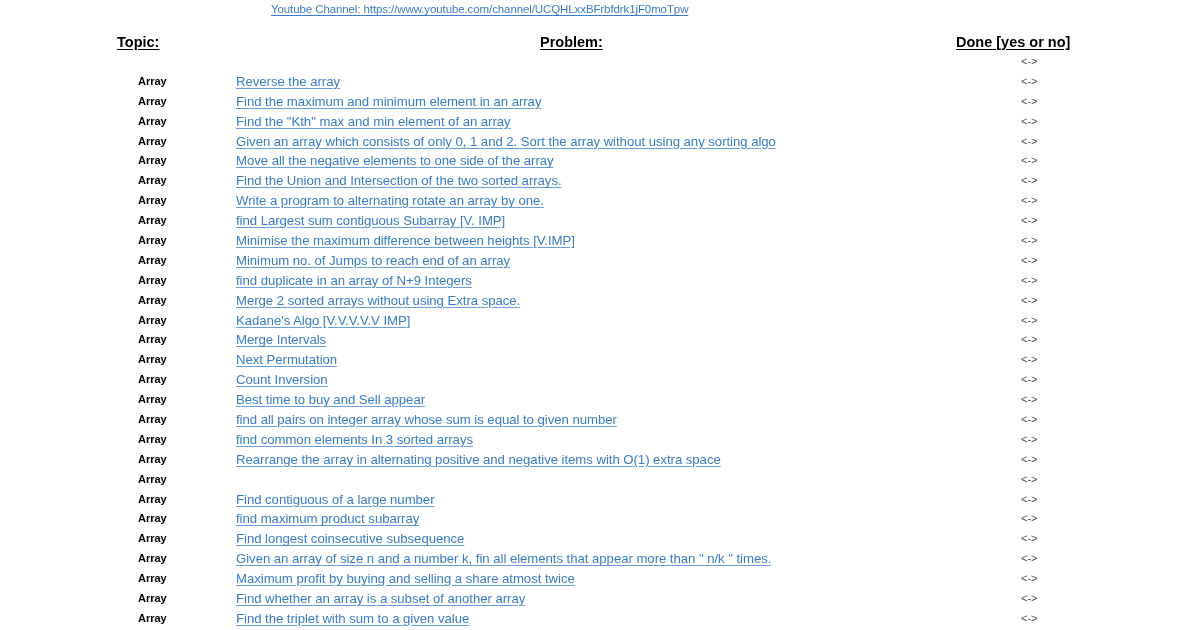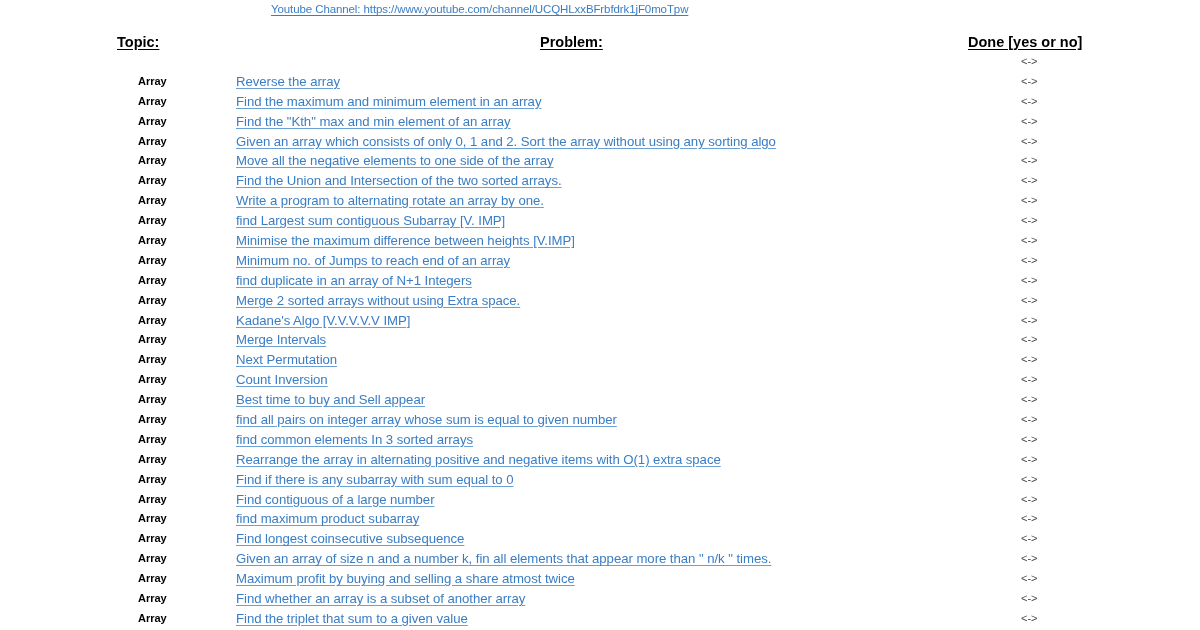--- a/index.html
+++ b/index.html
@@ -52,21 +52,21 @@
     font-size: 14.5px;
     line-height: 18px;
     font-weight: bold;
     color: #000000;
     text-decoration: underline;
     text-underline-offset: 2px;
     white-space: nowrap;
   }
   .col-head.topic   { left: 117px; top: 0; }
   .col-head.problem { left: 540px; top: 0; }
-  .col-head.done    { left: 956px; top: 0; margin-left: 12px; }
+  .col-head.done    { left: 956px; top: 0; }
 
   
   .table-body {
     position: absolute;
     top: 52px;
     left: 0;
     width: 1200px;
   }
   .pre-row {
     position: relative;
@@ -173,21 +173,21 @@
       <a class="cell-problem" href="#">Minimise the maximum difference between heights [V.IMP]</a>
       <div class="cell-done">&lt;-&gt;</div>
     </div>
     <div class="row">
       <div class="cell-topic">Array</div>
       <a class="cell-problem" href="#">Minimum no. of Jumps to reach end of an array</a>
       <div class="cell-done">&lt;-&gt;</div>
     </div>
     <div class="row">
       <div class="cell-topic">Array</div>
-      <a class="cell-problem" href="#">find duplicate in an array of N+1 Integers</a>
+      <a class="cell-problem" href="#">find duplicate in an array of N+9 Integers</a>
       <div class="cell-done">&lt;-&gt;</div>
     </div>
     <div class="row">
       <div class="cell-topic">Array</div>
       <a class="cell-problem" href="#">Merge 2 sorted arrays without using Extra space.</a>
       <div class="cell-done">&lt;-&gt;</div>
     </div>
     <div class="row">
       <div class="cell-topic">Array</div>
       <a class="cell-problem" href="#">Kadane's Algo [V.V.V.V.V IMP]</a>
@@ -223,21 +223,20 @@
       <a class="cell-problem" href="#">find common elements In 3 sorted arrays</a>
       <div class="cell-done">&lt;-&gt;</div>
     </div>
     <div class="row">
       <div class="cell-topic">Array</div>
       <a class="cell-problem" href="#">Rearrange the array in alternating positive and negative items with O(1) extra space</a>
       <div class="cell-done">&lt;-&gt;</div>
     </div>
     <div class="row">
       <div class="cell-topic">Array</div>
-      <a class="cell-problem" href="#">Find if there is any subarray with sum equal to 0</a>
       <div class="cell-done">&lt;-&gt;</div>
     </div>
     <div class="row">
       <div class="cell-topic">Array</div>
       <a class="cell-problem" href="#">Find contiguous of a large number</a>
       <div class="cell-done">&lt;-&gt;</div>
     </div>
     <div class="row">
       <div class="cell-topic">Array</div>
       <a class="cell-problem" href="#">find maximum product subarray </a>
@@ -258,16 +257,16 @@
       <a class="cell-problem" href="#">Maximum profit by buying and selling a share atmost twice</a>
       <div class="cell-done">&lt;-&gt;</div>
     </div>
     <div class="row">
       <div class="cell-topic">Array</div>
       <a class="cell-problem" href="#">Find whether an array is a subset of another array</a>
       <div class="cell-done">&lt;-&gt;</div>
     </div>
     <div class="row">
       <div class="cell-topic">Array</div>
-      <a class="cell-problem" href="#">Find the triplet that sum to a given value</a>
+      <a class="cell-problem" href="#">Find the triplet with sum to a given value</a>
       <div class="cell-done">&lt;-&gt;</div>
     </div>
   </div>
 
 </body></html>

